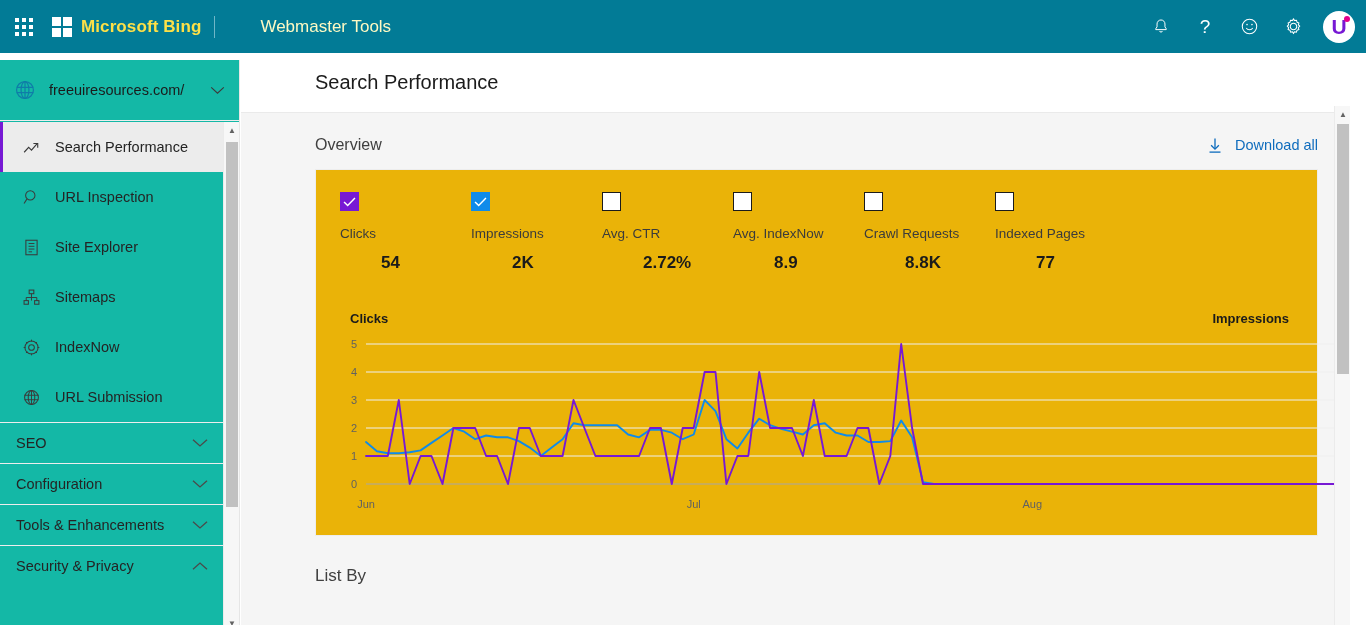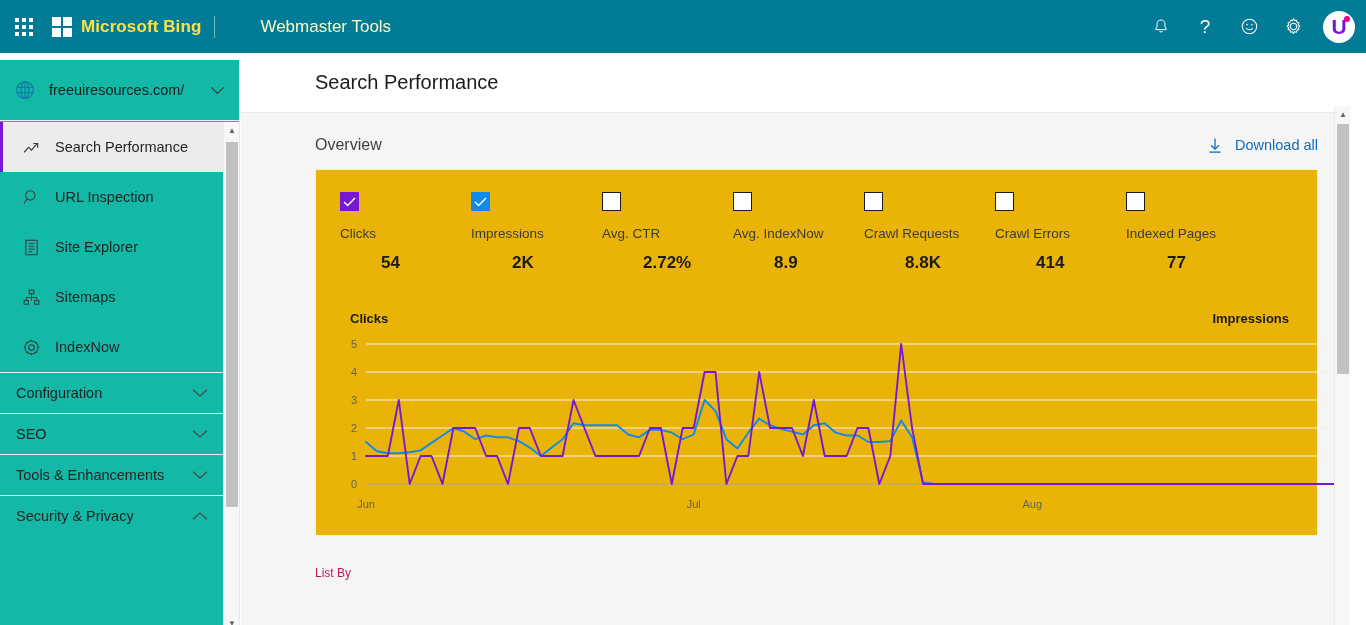--- a/index.html
+++ b/index.html
@@ -196,21 +196,21 @@
 
   .chart-head {
     display: flex; margin-top: 38px; padding: 0 8px 0 14px;
   }
   .ch-left, .ch-right { font-size: 13px; font-weight: 700; color: #1b1b1b; }
   .ch-right { margin-left: auto; }
 
   .chart-wrap { position: relative; height: 190px; margin-top: 6px; }
   .chart-svg { display: block; }
 
-  .listby { font-size: 12px; color: #be185d; padding-top: 30px; }
+  .listby { font-size: 17px; color: #404040; padding-top: 30px; }
 
   
   .main-scroll {
     position: absolute; top: 53px; right: 0; width: 16px; height: 572px;
     background: #f7f7f7; border-left: 1px solid #ebebeb;
   }
 </style>
 </head>
 <body>
 
@@ -338,32 +338,42 @@
       <span class="navicon">
         <svg width="19" height="19" viewBox="0 0 22 22">
             <circle cx="11" cy="11" r="7.6" fill="none" stroke="#3a3a3a" stroke-width="1.2"></circle>
             <circle cx="11" cy="11" r="3.3" fill="none" stroke="#3a3a3a" stroke-width="1.2"></circle>
             <path d="M11 1.9v2.2M11 17.9v2.2M1.9 11h2.2M17.9 11h2.2M4.6 4.6l1.6 1.6M15.8 15.8l1.6 1.6M17.4 4.6l-1.6 1.6M6.2 15.8l-1.6 1.6" stroke="#3a3a3a" stroke-width="1.1"></path>
           </svg>
       </span>
       <span>IndexNow</span>
     </div>
 
+    <div class="navitem">
+      <span class="navicon">
+        <svg width="19" height="19" viewBox="0 0 22 22">
+            <circle cx="11" cy="11" r="8" fill="none" stroke="#3a3a3a" stroke-width="1.2"></circle>
+            <ellipse cx="11" cy="11" rx="3.8" ry="8" fill="none" stroke="#3a3a3a" stroke-width="1.2"></ellipse>
+            <path d="M3 8.4h16M3 13.6h16M11 3v16" stroke="#3a3a3a" stroke-width="1.1" fill="none"></path>
+          </svg>
+      </span>
+      <span>URL Submission</span>
+    </div>
 
     <div class="navgroup">
-      <span>Configuration</span>
+      <span>SEO</span>
       <span class="gchev">
         <svg width="16" height="10" viewBox="0 0 16 10">
             <path d="M1 1.8L8 8l7-6.2" fill="none" stroke="#4a4a4a" stroke-width="1.3"></path>
           </svg>
       </span>
     </div>
 
     <div class="navgroup">
-      <span>SEO</span>
+      <span>Configuration</span>
       <span class="gchev">
         <svg width="16" height="10" viewBox="0 0 16 10">
             <path d="M1 1.8L8 8l7-6.2" fill="none" stroke="#4a4a4a" stroke-width="1.3"></path>
           </svg>
       </span>
     </div>
 
     <div class="navgroup">
       <span>Tools &amp; Enhancements</span>
       <span class="gchev">
@@ -453,27 +463,20 @@
         </div>
 
         <div class="metric">
           <div class="cbox">
             
           </div>
           <div class="m-label">Crawl Requests</div>
           <div class="m-value">8.8K</div>
         </div>
 
-        <div class="metric">
-          <div class="cbox">
-            
-          </div>
-          <div class="m-label">Crawl Errors</div>
-          <div class="m-value">414</div>
-        </div>
 
         <div class="metric">
           <div class="cbox">
             
           </div>
           <div class="m-label">Indexed Pages</div>
           <div class="m-value">77</div>
         </div>
 
       </div>

